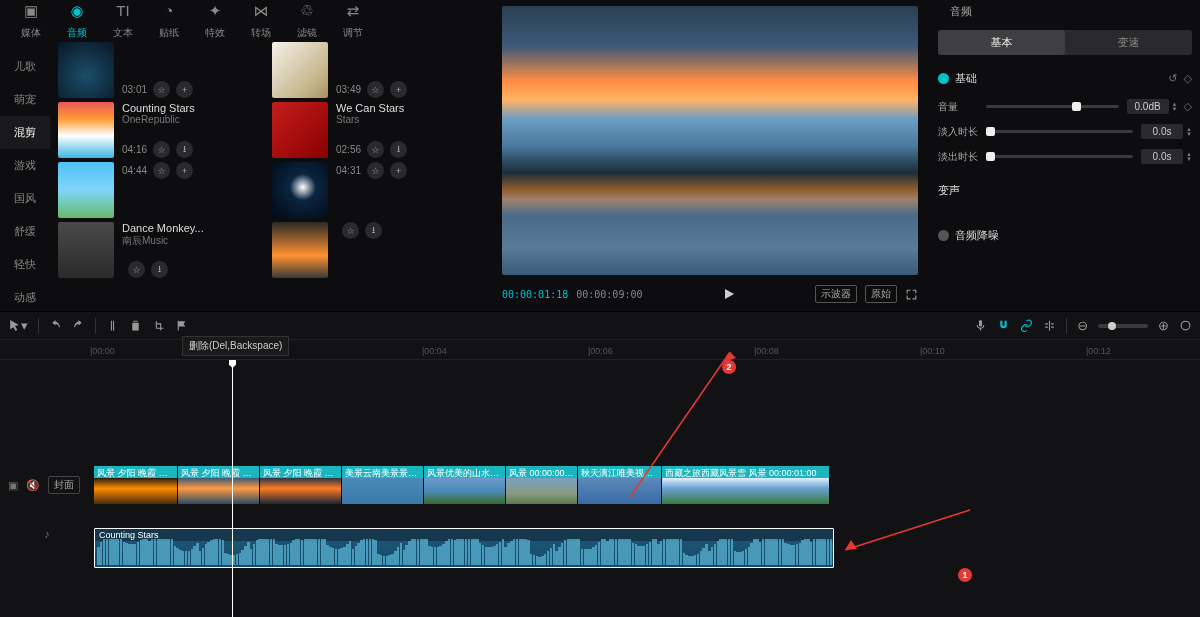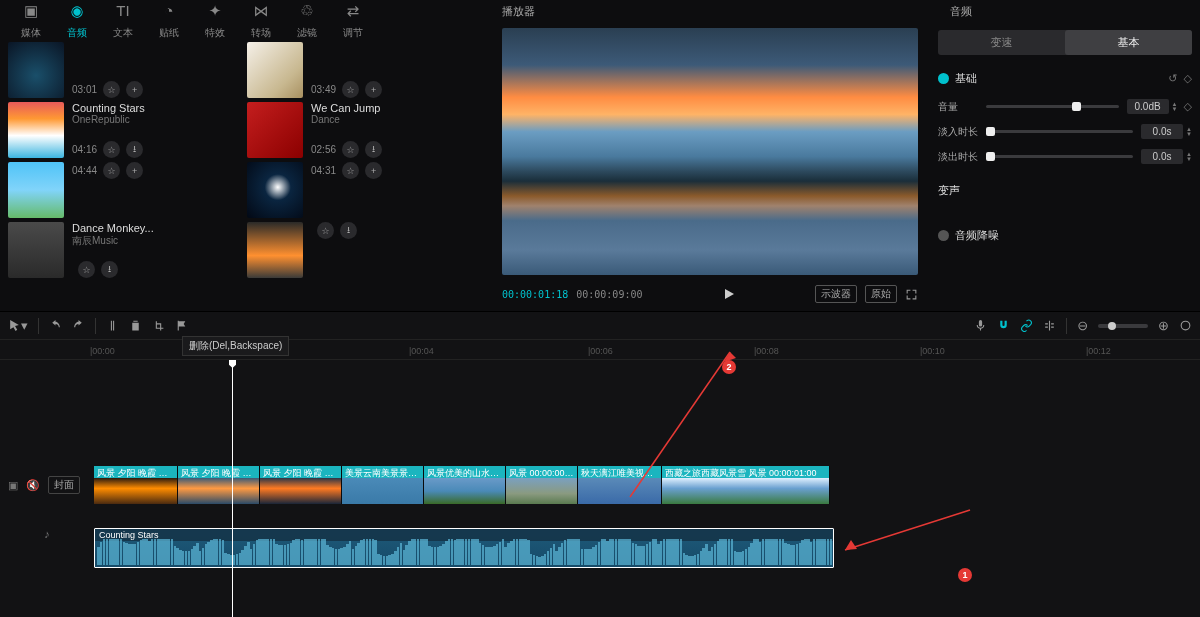--- a/index.html
+++ b/index.html
@@ -144,20 +144,30 @@
           <div class="tool-tab">
             <span class="tool-tab-icon">♲</span>
             <span class="tool-tab-label">滤镜</span>
           </div>
           <div class="tool-tab">
             <span class="tool-tab-icon">⇄</span>
             <span class="tool-tab-label">调节</span>
           </div>
         </div>
     <div class="media-body">
+      <div class="side-cat" id="side-cats">
+            <div class="side-cat-item">儿歌</div>
+            <div class="side-cat-item">萌宠</div>
+            <div class="side-cat-item active">混剪</div>
+            <div class="side-cat-item">游戏</div>
+            <div class="side-cat-item">国风</div>
+            <div class="side-cat-item">舒缓</div>
+            <div class="side-cat-item">轻快</div>
+            <div class="side-cat-item">动感</div>
+          </div>
       <div class="media-content">
         <div class="track-grid" id="track-grid">
               <div class="track-card">
                 <div class="thumb t1"></div>
                 <div class="track-info">
                   <div>
                     <div class="track-title"></div>
                     <div class="track-artist"></div>
                   </div>
                   <div class="track-bottom">
@@ -192,22 +202,22 @@
                     <span class="track-dur">04:16</span>
                     <span class="circ-btn">☆</span>
                     <span class="circ-btn">⭳</span>
                   </div>
                 </div>
               </div>
               <div class="track-card">
                 <div class="thumb t4"></div>
                 <div class="track-info">
                   <div>
-                    <div class="track-title">We Can Jump</div>
-                    <div class="track-artist">Dance</div>
+                    <div class="track-title">We Can Stars</div>
+                    <div class="track-artist">Stars</div>
                   </div>
                   <div class="track-bottom">
                     <span class="track-dur">02:56</span>
                     <span class="circ-btn">☆</span>
                     <span class="circ-btn">⭳</span>
                   </div>
                 </div>
               </div>
               <div class="track-card">
                 <div class="thumb t5"></div>
@@ -252,43 +262,42 @@
                     <span class="circ-btn">⭳</span>
                   </div>
                 </div>
               </div>
             </div>
       </div>
     </div>
   </div>
 
   <div class="preview-panel">
-    <div class="panel-title">播放器</div>
     <div class="preview-video"></div>
     <div class="preview-ctrl">
       <span class="tc cur">00:00:01:18</span>
       <span class="tc tot">00:00:09:00</span>
       <svg class="play-btn" width="12" height="12" viewBox="0 0 12 12">
             <path d="M2 1l9 5-9 5z" fill="#ccc"></path>
           </svg>
       <span class="pv-btn">示波器</span>
       <span class="pv-btn">原始</span>
       <span class="tl-tool">
             <svg viewBox="0 0 24 24">
               <path d="M3 3h7v2H5v5H3V3zm18 0v7h-2V5h-5V3h7zM3 21v-7h2v5h5v2H3zm18 0h-7v-2h5v-5h2v7z"></path>
             </svg>
           </span>
     </div>
   </div>
 
   <div class="inspector">
     <div class="panel-title">音频</div>
     <div class="insp-tabs" id="insp-tabs">
+          <div class="insp-tab active">基本</div>
           <div class="insp-tab">变速</div>
-          <div class="insp-tab active">基本</div>
         </div>
     <div class="insp-sec-hdr">
       <span class="toggle-dot"></span>
       <span class="insp-sec-label">基础</span>
       <span class="reset-ic">↺</span>
       <span class="reset-ic">◇</span>
     </div>
     <div class="prop-row">
       <span class="prop-label">音量</span>
       <div class="slider">
@@ -399,21 +408,21 @@
             <svg viewBox="0 0 24 24">
               <circle cx="12" cy="12" r="8" fill="none" stroke="#999" stroke-width="2"></circle>
             </svg>
           </span>
     </div>
   </div>
   <div class="tooltip">删除(Del,Backspace)</div>
   <div class="ruler" id="ruler">
         <span class="ruler-tick" style="left: 90px;">|00:00</span>
         <span class="ruler-tick" style="left: 256px;">|00:02</span>
-        <span class="ruler-tick" style="left: 409px;">|00:04</span>
+        <span class="ruler-tick" style="left: 422px;">|00:04</span>
         <span class="ruler-tick" style="left: 588px;">|00:06</span>
         <span class="ruler-tick" style="left: 754px;">|00:08</span>
         <span class="ruler-tick" style="left: 920px;">|00:10</span>
         <span class="ruler-tick" style="left: 1086px;">|00:12</span>
       </div>
   <div class="tl-body">
     <div class="playhead"></div>
     <div class="tl-gutter">
       <div class="gutter-row" style="height:106px"></div>
       <div class="gutter-row" style="height:38px">

